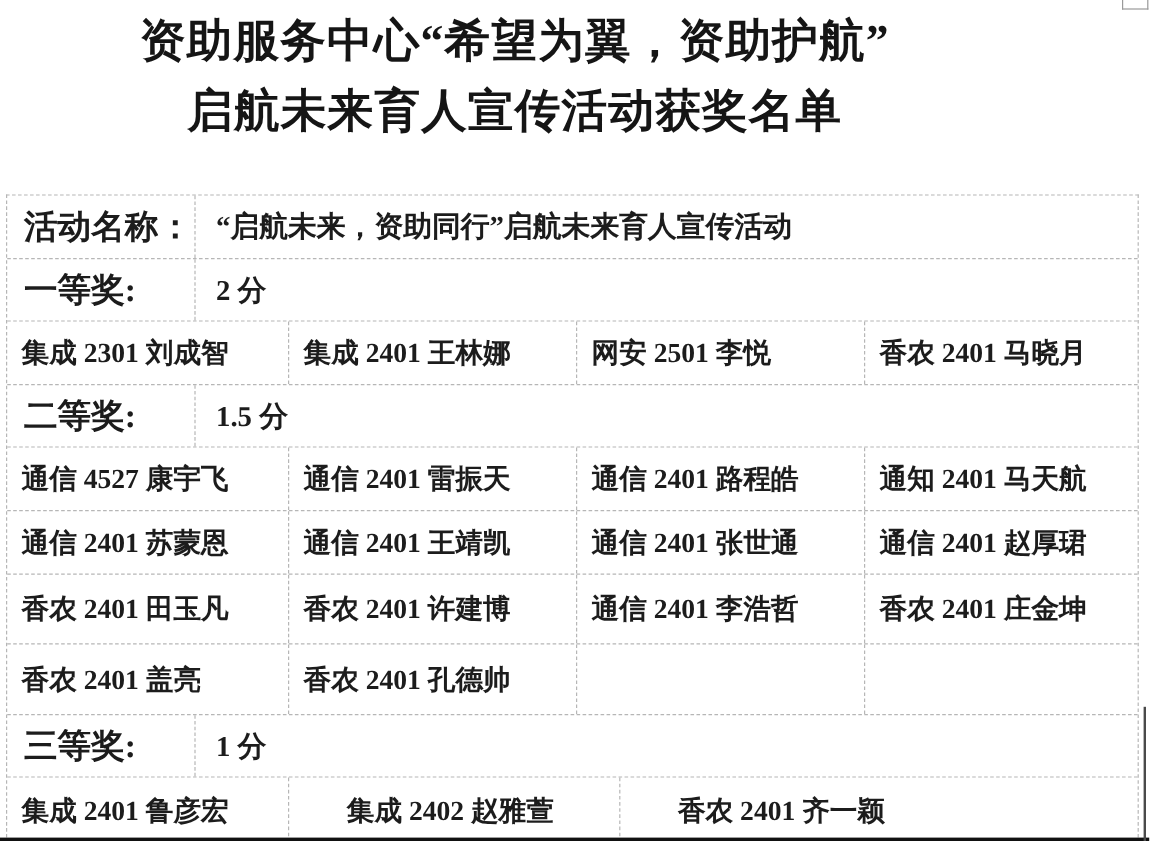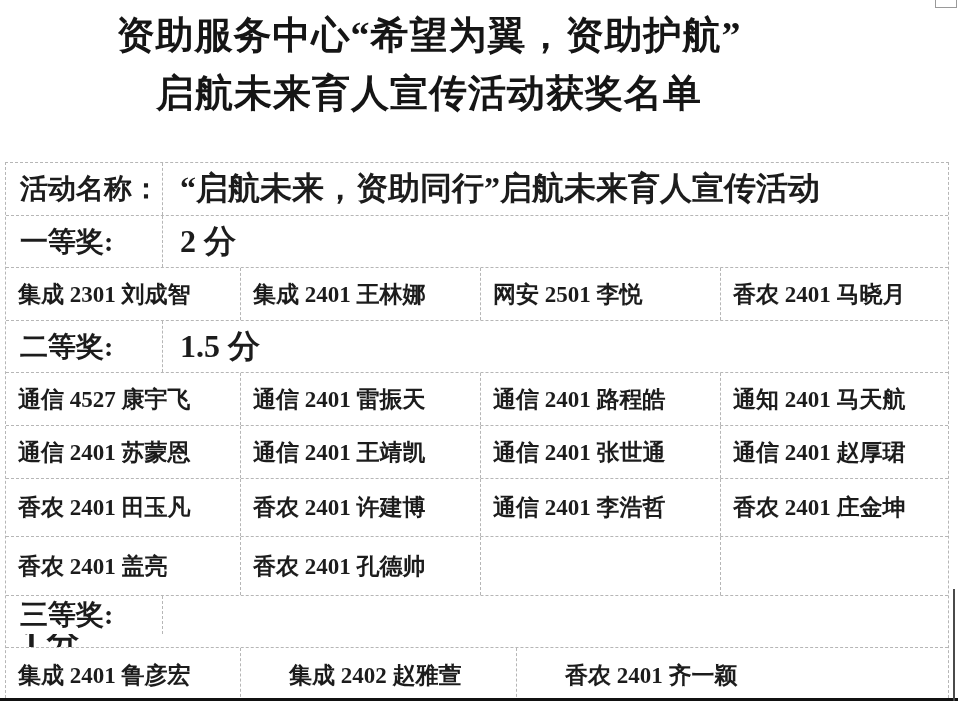--- a/index.html
+++ b/index.html
@@ -51,21 +51,21 @@
     display: flex;
     align-items: center;
     font-weight: 700;
     font-size: 23px;
     color: #1c1c1c;
     white-space: nowrap;
     overflow: hidden;
   }
   .cell:last-child { border-right: none; }
   .label-cell { width: 157px; padding-left: 14px; font-size: 28px; }
-  .value-cell { flex: 1; padding-left: 17px; font-size: 32px; }
+  .value-cell { flex: 1; padding-left: 17px; font-size: 24px; }
   .name-cell { padding-left: 12px; }
   .name-col-0 { width: 235px; }
   .name-col-1 { width: 240px; }
   .name-col-2 { width: 240px; }
   .name-col-3 { flex: 1; }
   
   .scan-edge-bottom {
     position: absolute;
     left: 0; right: 0; bottom: 0;
     height: 3px;
@@ -132,21 +132,21 @@
         <div class="cell name-cell name-col-1">香农 2401 许建博</div>
         <div class="cell name-cell name-col-2">通信 2401 李浩哲</div>
         <div class="cell name-cell name-col-3">香农 2401 庄金坤</div>
       </div>
       <div class="trow" style="height: 59px;">
         <div class="cell name-cell name-col-0">香农 2401 盖亮</div>
         <div class="cell name-cell name-col-1">香农 2401 孔德帅</div>
         <div class="cell name-cell name-col-2"></div>
         <div class="cell name-cell name-col-3"></div>
       </div>
-      <div class="trow" style="height: 52px; flex-direction: column;">
+      <div class="trow" style="height: 52px;">
         <div class="cell label-cell">三等奖:</div>
         <div class="cell value-cell">1 分</div>
       </div>
       <div class="trow" style="height: 54px;">
         <div class="cell name-cell name-col-0">集成 2401 鲁彦宏</div>
         <div class="cell name-cell name-col-1">集成 2402 赵雅萱</div>
         <div class="cell name-cell name-col-2">香农 2401 齐一颖</div>
       </div>
     </div>
 

